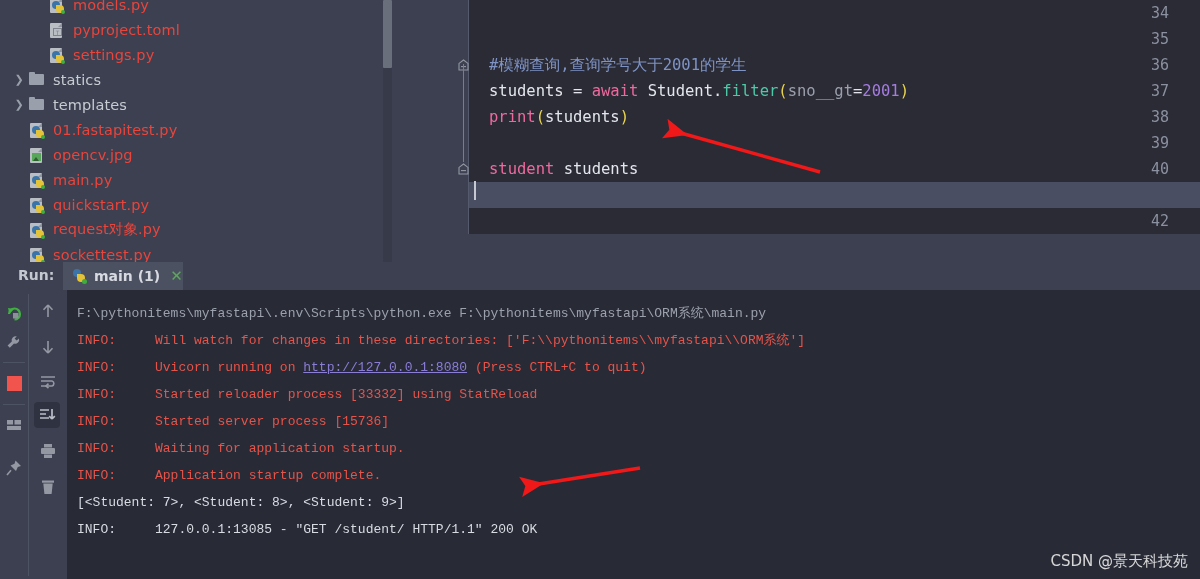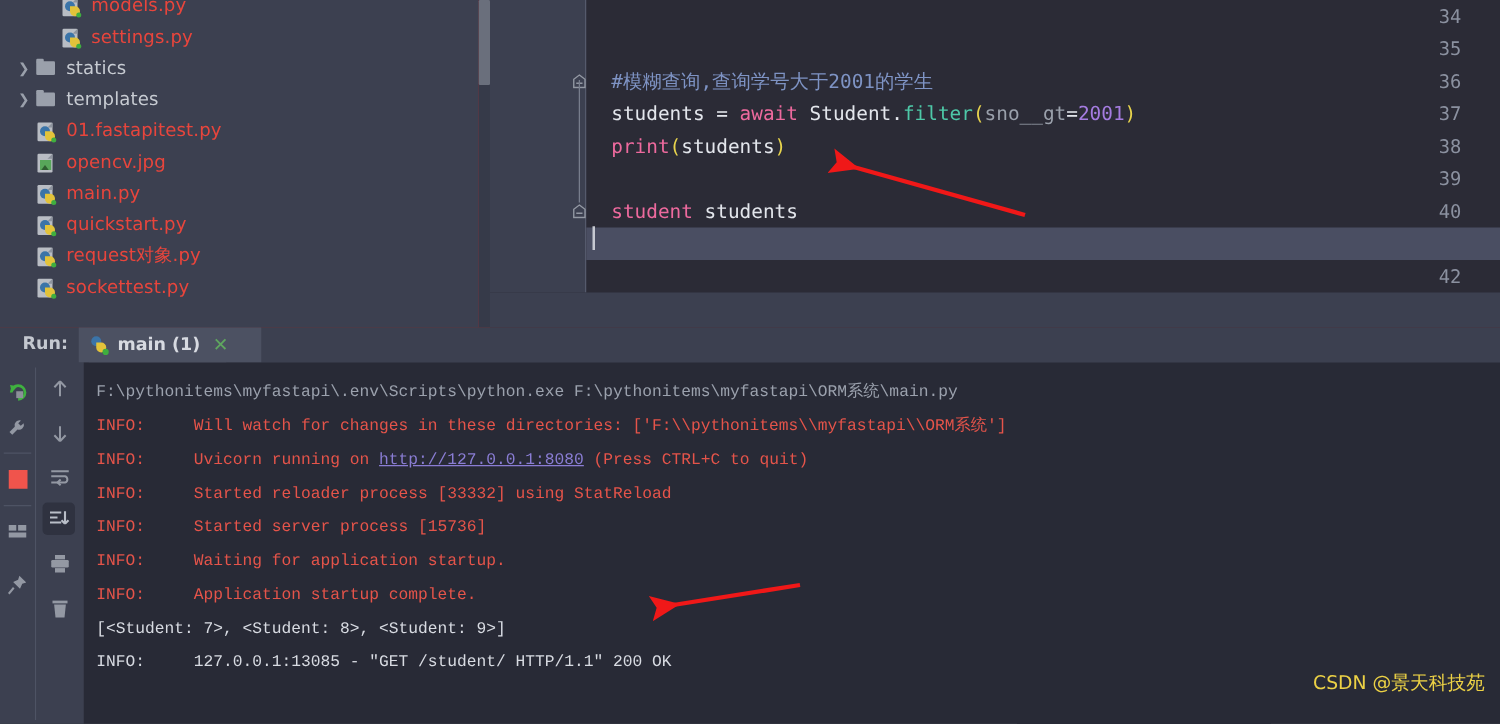--- a/index.html
+++ b/index.html
@@ -152,21 +152,21 @@
   }
   .run-tabbar {
     position: absolute; left: 16px; top: 0; width: 1200px; height: 28px; font-weight: bold;
   }
   .run-label {
     position: absolute; left: 2px; top: 5px;
     font-size: 14px; color: #c4c8d0;
   }
   .run-tab {
     position: absolute; left: 47px; top: 0; height: 28px;
-    display: flex; align-items: center; padding: 0 26px 0 8px;
+    display: flex; align-items: center; padding: 0 0 0 8px;
     background: #4c5162;
   }
   .run-tab .tab-ico {
     position: relative; width: 18px; height: 17px; margin-right: 5px;
   }
   .run-tab .tab-name { font-size: 14px; color: #d7dae1; }
   .run-tab .tab-close {
     margin-left: 10px; color: #5fa65f; font-size: 15px; line-height: 1;
   }
   .run-tab-underline {
@@ -212,22 +212,22 @@
   .c-white { color: #d8dbe2; }
   .c-link {
     color: #8a7dd4; text-decoration: underline;
   }
 
   
   .arrow-svg { position: absolute; pointer-events: none; }
 
   
   .watermark {
-    position: absolute; right: 12px; bottom: 23px;
-    color: #fde047; font-size: 15px; opacity: .92;
+    position: absolute; right: 12px; bottom: 8px;
+    color: #e5e5e5; font-size: 15px; opacity: .92;
     font-family: "DejaVu Sans", "Liberation Sans", sans-serif;
   }
 </style>
 </head>
 <body>
 
 <div id="app">
 
   <div class="top-section">
 
@@ -237,20 +237,29 @@
           <div class="tree-row" style="margin-top: -8px;">
             <span class="arrow"></span>
             <span style="display: inline-block; width: 20px; flex: 0 0 20px;"></span>
             <span class="ico">
               <span class="ico-file"></span>
               <span class="ico-py-blue"></span>
               <span class="ico-py-yellow"></span>
               <span class="ico-py-dot"></span>
             </span>
             <span class="lbl">models.py</span>
+          </div>
+          <div class="tree-row">
+            <span class="arrow"></span>
+            <span style="display: inline-block; width: 20px; flex: 0 0 20px;"></span>
+            <span class="ico">
+              <span class="ico-file"></span>
+              <span class="ico-toml">T</span>
+            </span>
+            <span class="lbl">pyproject.toml</span>
           </div>
           <div class="tree-row">
             <span class="arrow"></span>
             <span style="display: inline-block; width: 20px; flex: 0 0 20px;"></span>
             <span class="ico">
               <span class="ico-file"></span>
               <span class="ico-py-blue"></span>
               <span class="ico-py-yellow"></span>
               <span class="ico-py-dot"></span>
             </span>

